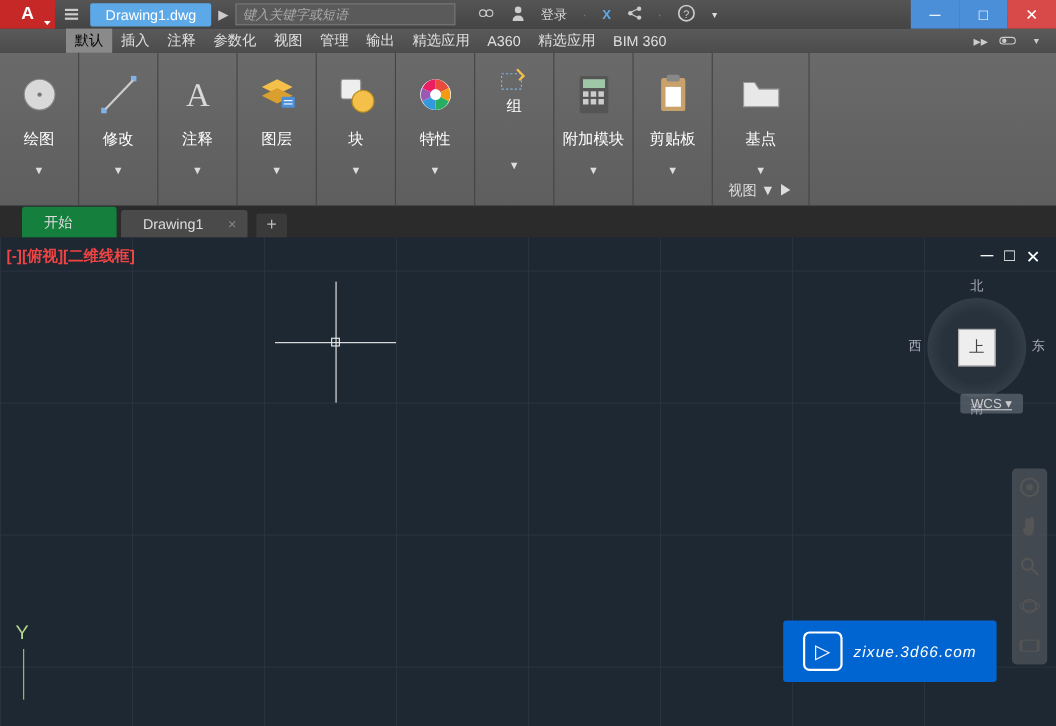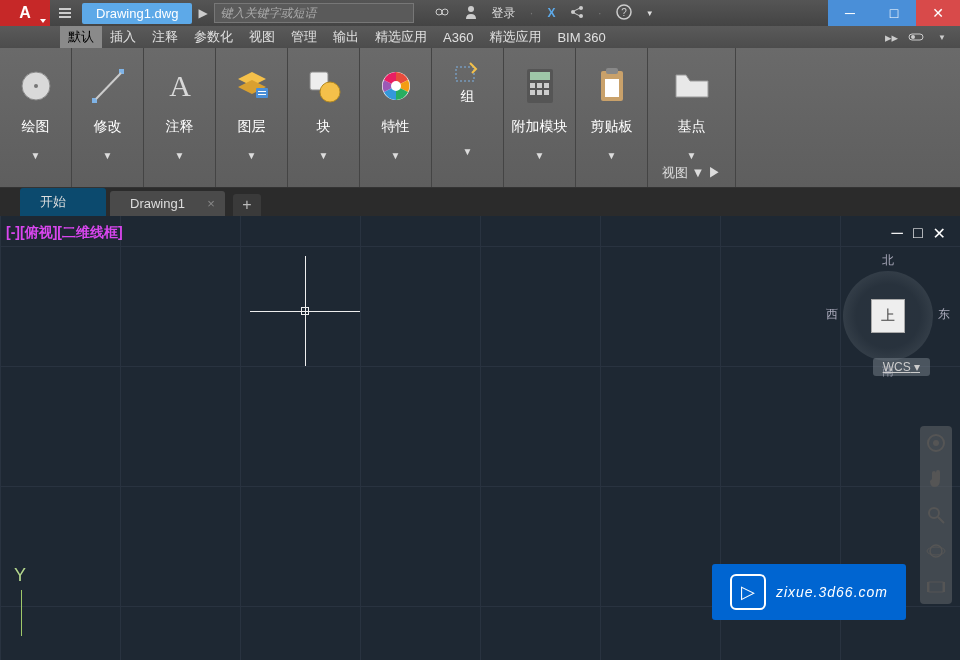--- a/index.html
+++ b/index.html
@@ -171,21 +171,21 @@
       height: 28px;
       background: #2b2b2b;
       display: flex;
       align-items: flex-end;
       padding-left: 20px;
     }
     .doc-tab-item {
       padding: 5px 40px 5px 20px;
       color: #ddd;
       font-size: 13px;
-      background: #0c4a6e;
+      background: #15803d;
       margin-right: 4px;
       cursor: pointer;
       position: relative;
       border-radius: 3px 3px 0 0;
     }
     .doc-tab-item.active {
       background: #4a4a4a;
     }
     .doc-tab-close {
       position: absolute;
@@ -218,21 +218,21 @@
       background-image:
         linear-gradient(#293340 1px, transparent 1px),
         linear-gradient(90deg, #293340 1px, transparent 1px);
       background-size: 120px 120px;
       background-position: 0px -90px;
     }
     .view-label {
       position: absolute;
       top: 8px;
       left: 6px;
-      color: #d946ef;
+      color: #ef4444;
       font-size: 14px;
       font-weight: bold;
     }
     .crosshair-v {
       position: absolute;
       left: 305px;
       top: 40px;
       width: 1px;
       height: 110px;
       background: #eee;

